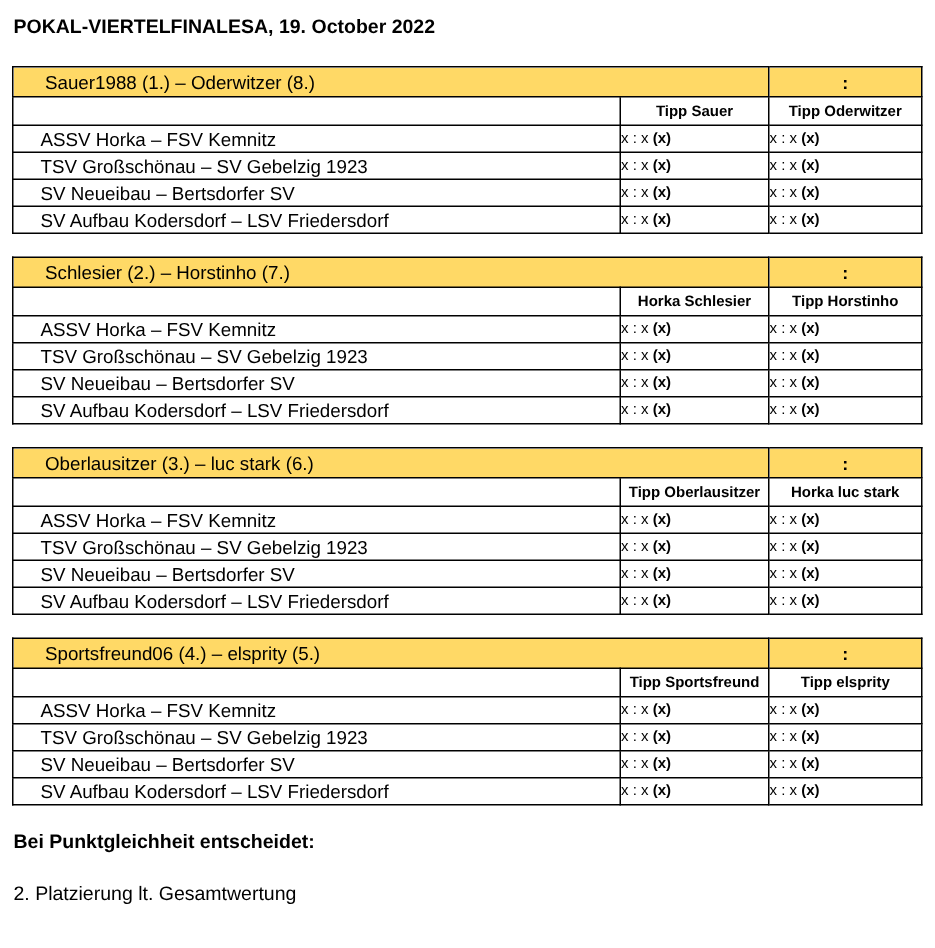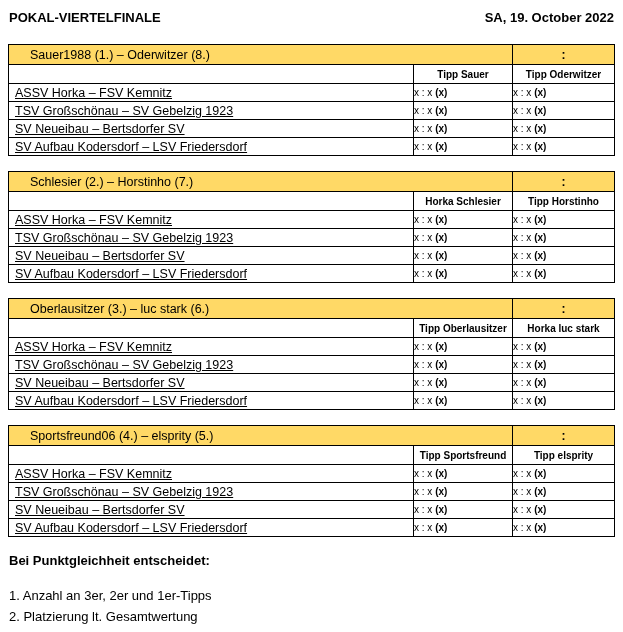--- a/index.html
+++ b/index.html
@@ -8,21 +8,20 @@
     padding: 0;
     width: 623px;
     height: 632px;
     background: #ffffff;
     color: #000000;
     font-family: "Liberation Sans", sans-serif;
     overflow: hidden;
   }
   .titlebar {
     display: flex;
-    justify-content: space-between;
     align-items: baseline;
     margin: 10px 9px 0 9px;
     font-weight: 700;
     font-size: 13px;
     line-height: 16px;
   }
   .sections { margin: 18px 0 0 8px; }
   table.section-table {
     border-collapse: collapse;
     table-layout: fixed;
@@ -53,23 +52,22 @@
     font-size: 12px;
   }
   tr.tip-head-row td { height: 19px; }
   td.tip-head {
     text-align: center;
     font-weight: 700;
     font-size: 10px;
   }
   tr.match-row td { height: 18px; }
   td.match-name {
-    padding-left: 6px;
+    padding-left: 18px;
     font-size: 12.5px;
-    text-decoration: underline;
   }
   td.tip-cell {
     text-align: left;
     font-size: 10px;
   }
   td.tip-cell .b { font-weight: 700; }
   .footer {
     margin: 9px 0 0 9px;
     font-size: 13px;
   }
@@ -242,16 +240,15 @@
         <td class="match-name">SV Aufbau Kodersdorf – LSV Friedersdorf</td>
         <td class="tip-cell"><span>x : x</span> <span class="b">(x)</span></td>
         <td class="tip-cell"><span>x : x</span> <span class="b">(x)</span></td>
       </tr>
     </tbody>
   </table>
 </div>
 
   <div class="footer">
     <div class="footer-heading">Bei Punktgleichheit entscheidet:</div>
-    <div class="footer-item">1. Anzahl an 3er, 2er und 1er-Tipps</div>
     <div class="footer-item">2. Platzierung lt. Gesamtwertung</div>
   </div>
 </div>
 
 </body></html>

